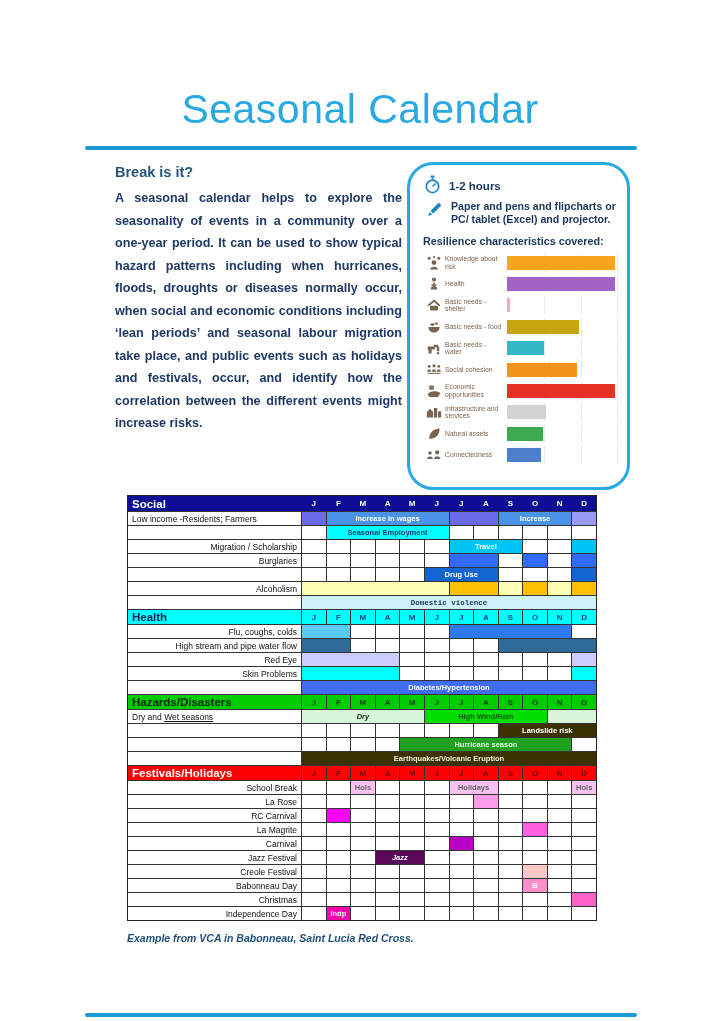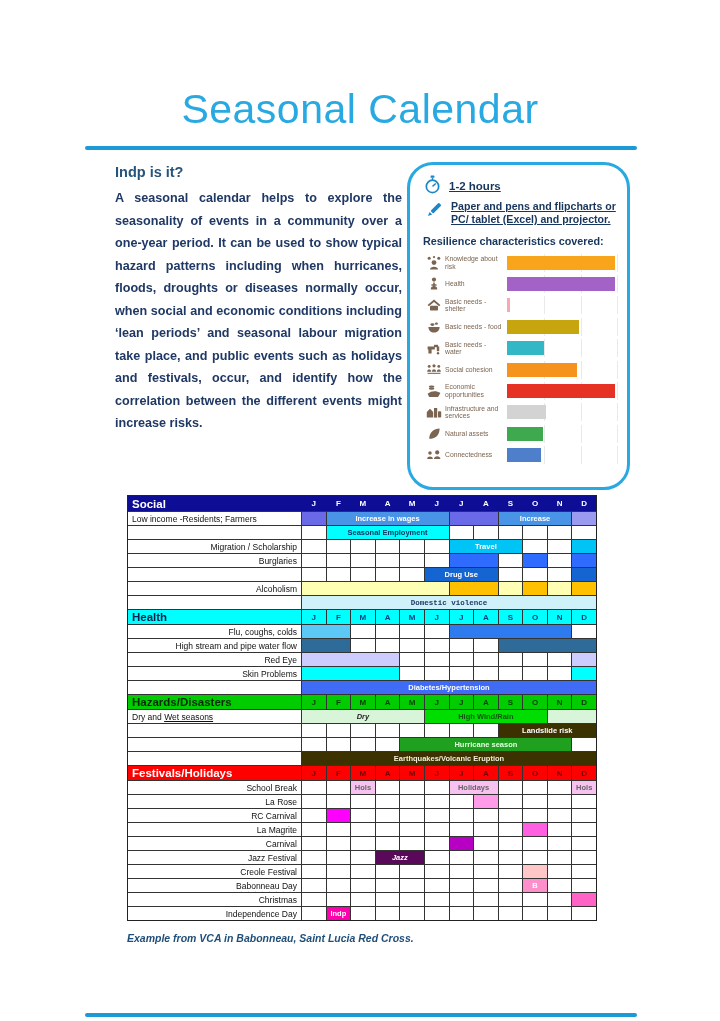--- a/index.html
+++ b/index.html
@@ -5,21 +5,21 @@
   html,body{margin:0;padding:0;background:#ffffff;}
   .page{position:relative;width:720px;height:1021px;background:#ffffff;font-family:"Liberation Sans",sans-serif;overflow:hidden;}
   .title{position:absolute;top:86px;left:0;width:720px;text-align:center;font-size:41px;font-weight:400;letter-spacing:.5px;color:#29A9E1;}
   .rule{position:absolute;left:85px;width:552px;height:4px;background:#1C9AD6;border-radius:2px;}
   .top-rule{top:146px;}
   .bottom-rule{top:1013px;}
   .intro{position:absolute;left:115px;top:164px;width:287px;}
   .intro-heading{font-size:14.5px;font-weight:bold;color:#26547C;margin-bottom:7px;}
   .intro-body{font-size:12.6px;font-weight:bold;color:#1F3864;text-align:justify;line-height:22.5px;}
   .info-box{position:absolute;left:407px;top:162px;width:223px;height:328px;box-sizing:border-box;border:3px solid #29A9E1;border-radius:26px;padding:10px 9px 6px 13px;}
-  .ib-row{color:#17365D;font-weight:bold;text-decoration:underline;}
+  .ib-row{color:#17365D;font-weight:bold;}
   .duration-row{display:flex;align-items:center;gap:7px;font-size:11.5px;margin-bottom:4px;}
   .materials-row{display:block;font-size:10.6px;line-height:13px;margin-bottom:9px;}
   .materials-row .ib-icon{float:left;margin:1px 8px 0 2px;}
   .ib-heading{font-size:10.8px;font-weight:bold;color:#17365D;margin-bottom:5px;}
   .char-list{display:flex;flex-direction:column;}
   .char-row{display:flex;align-items:center;height:21.4px;}
   .char-icon{width:22px;flex:0 0 22px;display:flex;justify-content:center;}
   .char-label{width:62px;flex:0 0 62px;font-size:6.8px;line-height:7.6px;color:#7B6450;padding-right:3px;box-sizing:border-box;}
   .char-barbox{position:relative;flex:1;height:14px;}
   .char-grid{position:absolute;top:-2px;bottom:-2px;width:1px;background:#E9E9E9;}
@@ -42,21 +42,21 @@
   .caption{position:absolute;left:127px;top:932px;font-size:10.5px;font-style:italic;font-weight:bold;color:#1F4E79;}
 </style>
 </head>
 <body>
 
 <div class="page">
   <div class="title">Seasonal Calendar</div>
   <div class="rule top-rule"></div>
 
   <div class="intro">
-    <div class="intro-heading">Indp is it?</div>
+    <div class="intro-heading">Break is it?</div>
     <div class="intro-body">A seasonal calendar helps to explore the seasonality of events in a community over a one-year period. It can be used to show typical hazard patterns including when hurricanes, floods, droughts or diseases normally occur, when social and economic conditions including ‘lean periods’ and seasonal labour migration take place, and public events such as holidays and festivals, occur, and identify how the correlation between the different events might increase risks.</div>
   </div>
 
   <div class="info-box">
     <div class="ib-row duration-row">
       <span class="ib-icon"><svg width="19" height="19" viewBox="0 0 20 20">
             <rect x="8" y="0.5" width="4" height="2.5" rx="0.5" fill="#1B86C8"></rect>
             <line x1="10" y1="3" x2="10" y2="5" stroke="#1B86C8" stroke-width="1.5"></line>
             <circle cx="10" cy="12" r="6.5" fill="none" stroke="#1B86C8" stroke-width="1.8"></circle>
             <line x1="10" y1="12" x2="13.5" y2="9" stroke="#1B86C8" stroke-width="1.5"></line>

